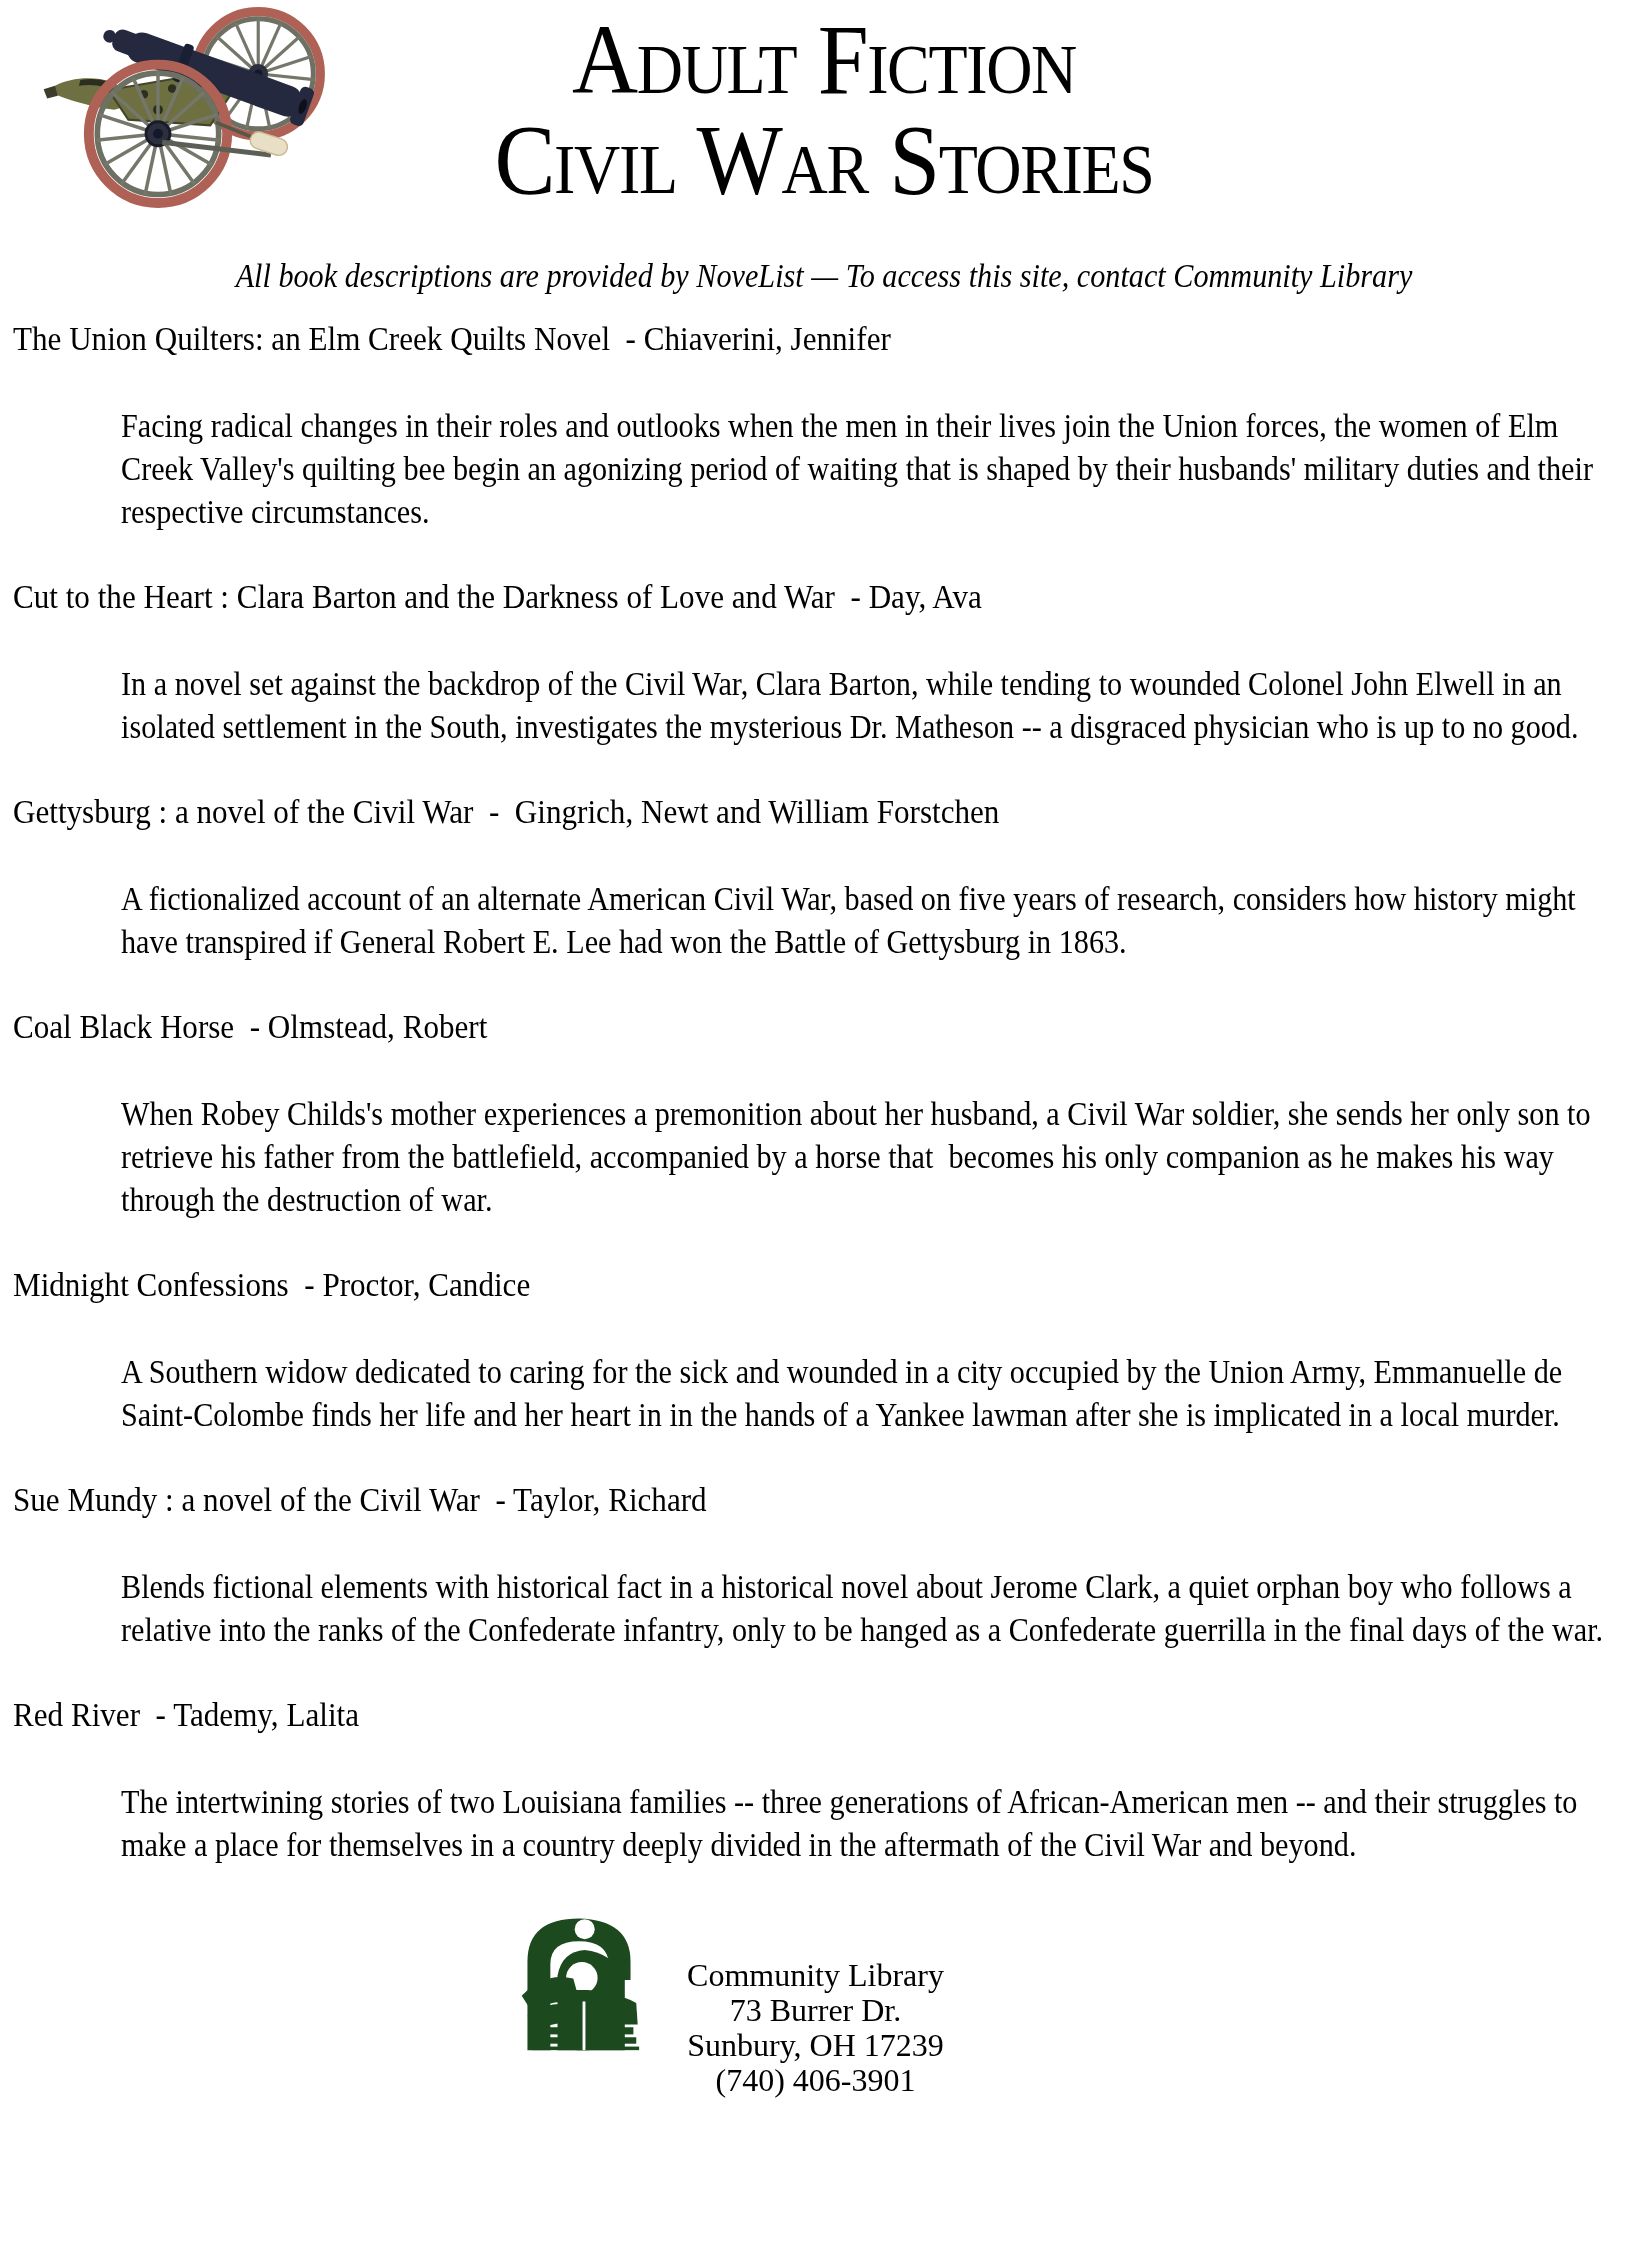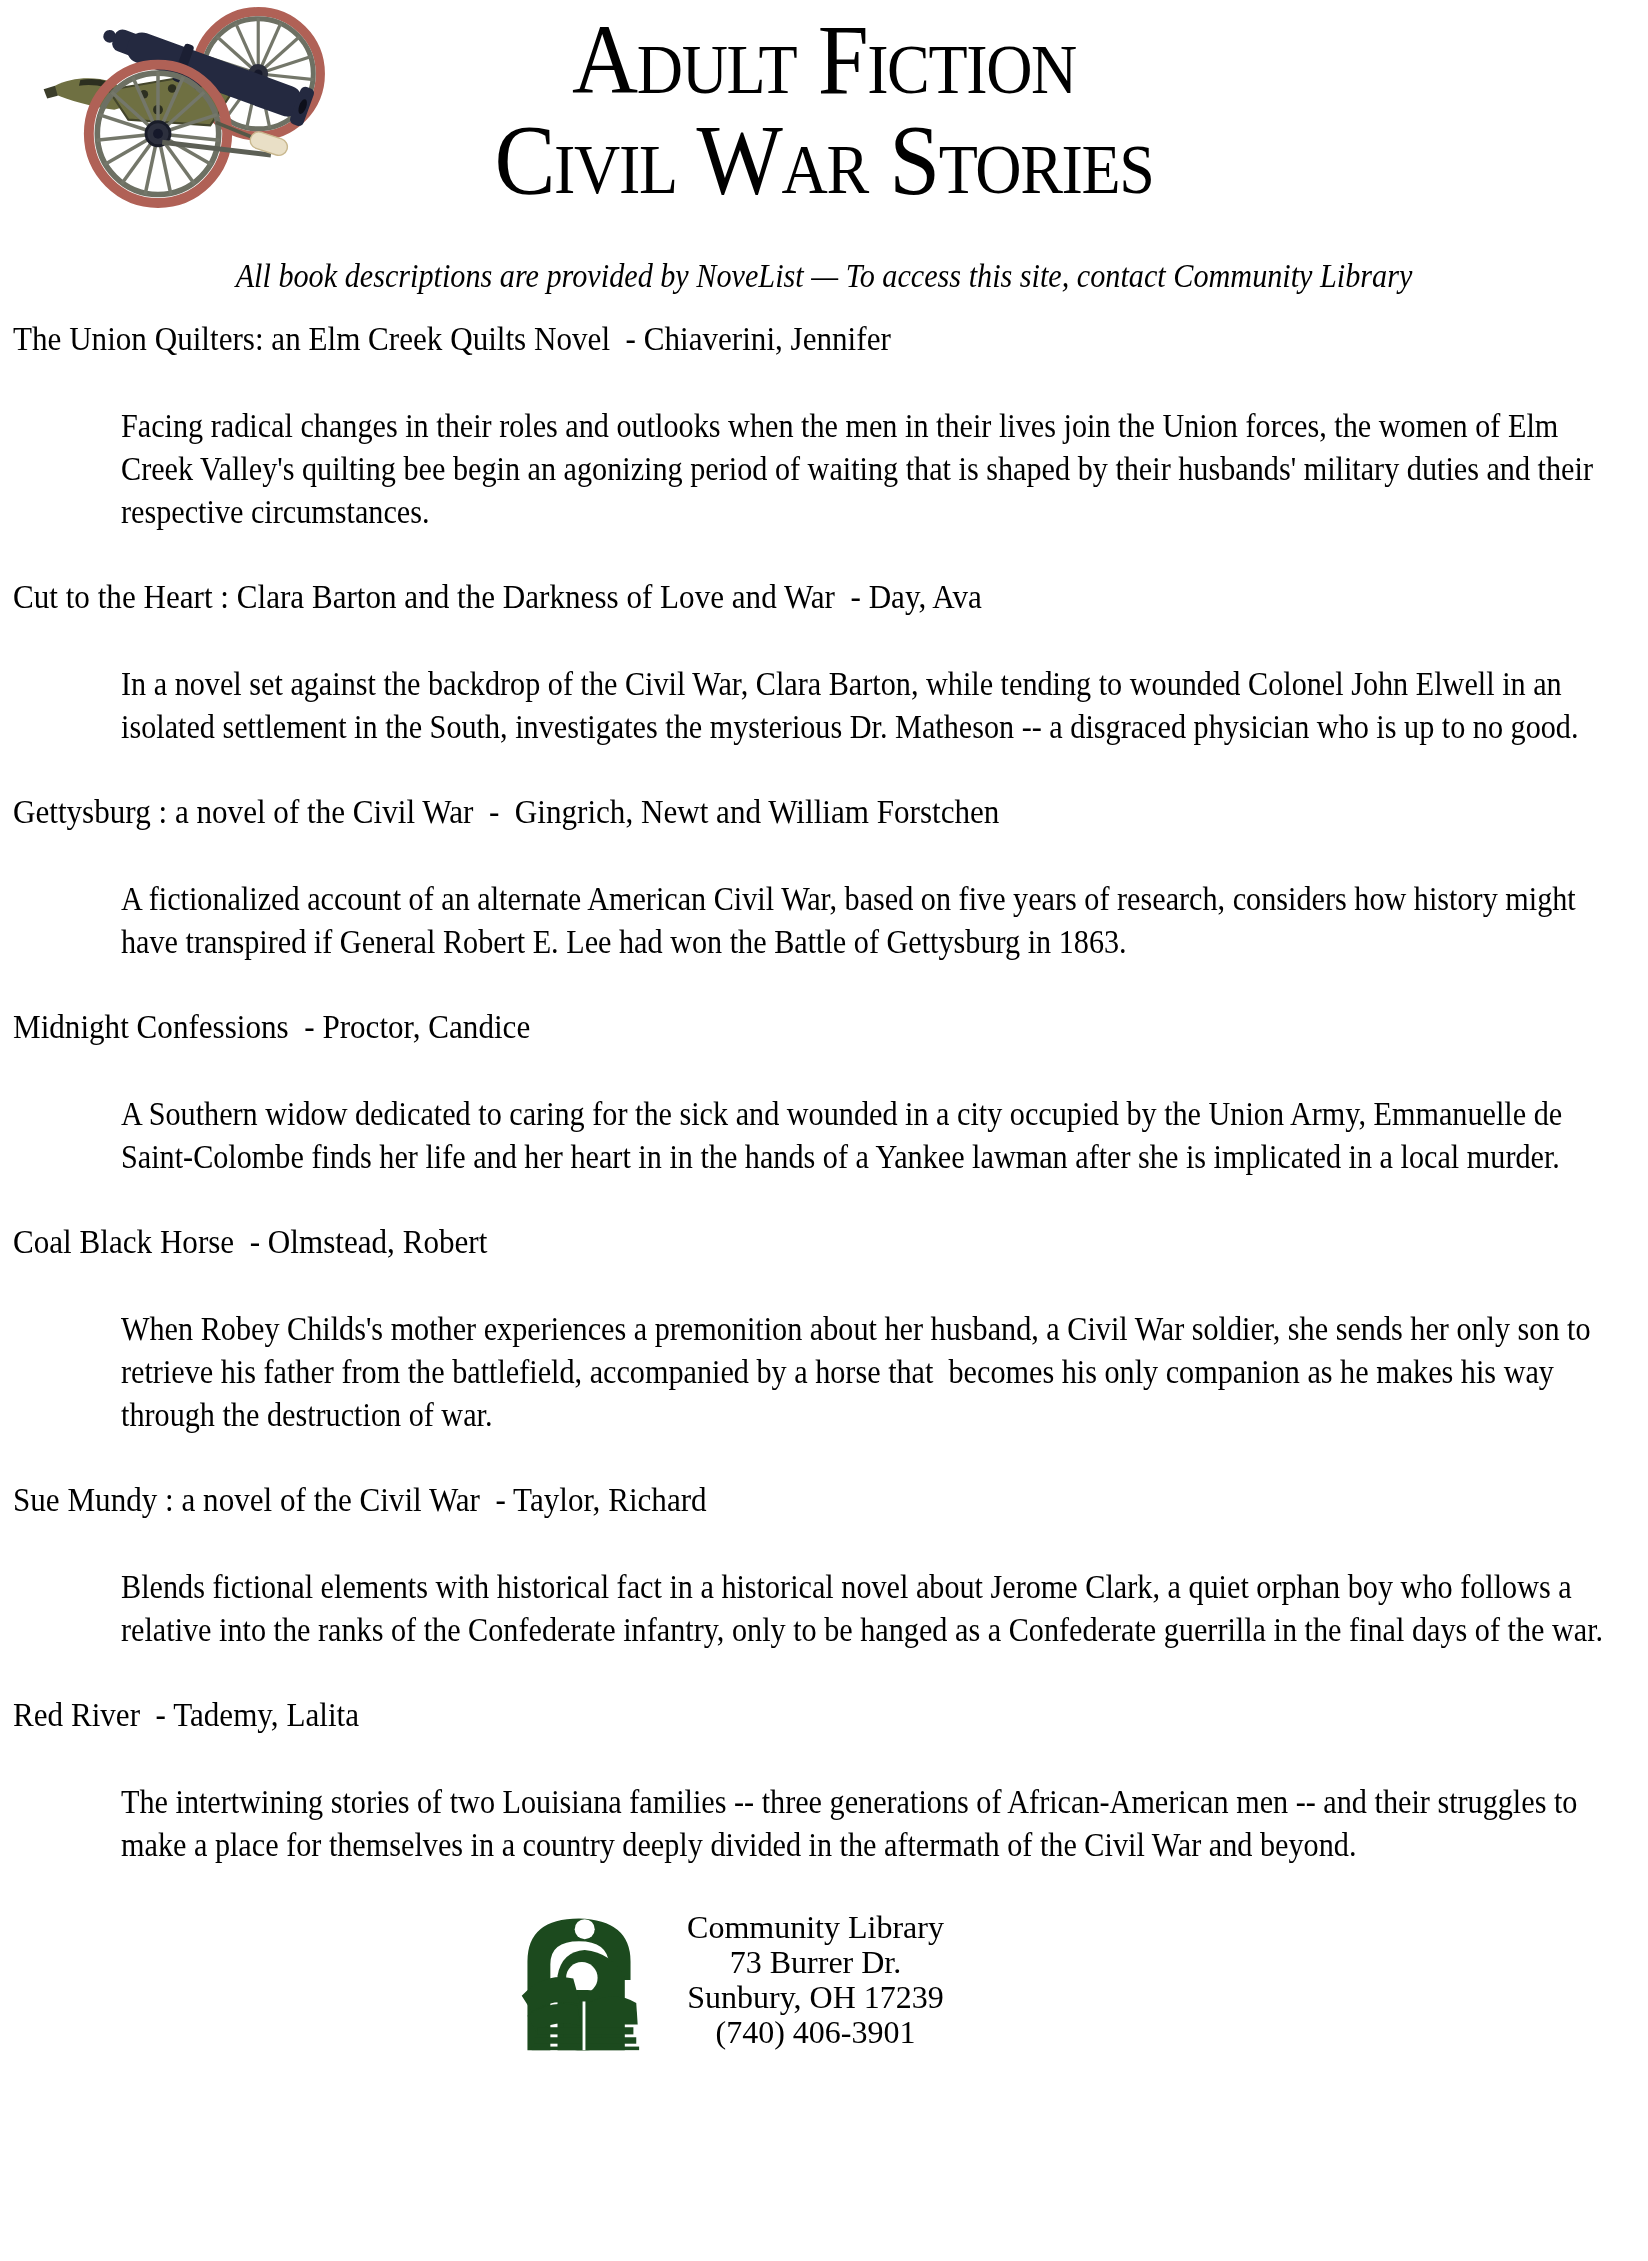--- a/index.html
+++ b/index.html
@@ -23,21 +23,21 @@
   .book-list { margin-top: 22px; }
   .entry-title { font-weight: normal; font-size: 34px; line-height: 43px; margin: 0 0 45px 13.2px;
                  white-space: pre-wrap; transform: scaleX(0.915); transform-origin: 0 0; }
   .entry-desc { font-size: 33px; line-height: 43px; margin: 0 0 41px 121px; width: 1650px;
                 white-space: pre-wrap; transform: scaleX(0.915); transform-origin: 0 0; }
 
   
   .footer { margin-top: 41px; display: flex; justify-content: center; align-items: flex-start;
             gap: 35px; transform: translateX(-94px); }
   .logo { width: 136px; height: 144px; flex: 0 0 auto; }
-  .footer-text { text-align: center; font-size: 32px; line-height: 35px; padding-top: 1.5px; }
+  .footer-text { text-align: center; font-size: 32px; line-height: 35px; padding-top: 1.5px; margin-top: 48px; }
 </style>
 </head>
 <body>
 
 <div class="page">
 
   <header class="header">
     <div class="cannon">
       <svg viewBox="0 0 408 295" width="288" height="210">
         <defs>
@@ -134,26 +134,26 @@
     </section>
     <section class="entry">
       <h2 class="entry-title">Cut to the Heart : Clara Barton and the Darkness of Love and War  - Day, Ava</h2>
       <p class="entry-desc">In a novel set against the backdrop of the Civil War, Clara Barton, while tending to wounded Colonel John Elwell in an isolated settlement in the South, investigates the mysterious Dr. Matheson -- a disgraced physician who is up to no good.</p>
     </section>
     <section class="entry">
       <h2 class="entry-title">Gettysburg : a novel of the Civil War  -  Gingrich, Newt and William Forstchen</h2>
       <p class="entry-desc">A fictionalized account of an alternate American Civil War, based on five years of research, considers how history might have transpired if General Robert E. Lee had won the Battle of Gettysburg in 1863.</p>
     </section>
     <section class="entry">
+      <h2 class="entry-title">Coal Black Horse  - Olmstead, Robert</h2>
+      <p class="entry-desc">When Robey Childs's mother experiences a premonition about her husband, a Civil War soldier, she sends her only son to retrieve his father from the battlefield, accompanied by a horse that  becomes his only companion as he makes his way through the destruction of war.</p>
+    </section>
+    <section class="entry">
       <h2 class="entry-title">Midnight Confessions  - Proctor, Candice</h2>
       <p class="entry-desc">A Southern widow dedicated to caring for the sick and wounded in a city occupied by the Union Army, Emmanuelle de Saint-Colombe finds her life and her heart in in the hands of a Yankee lawman after she is implicated in a local murder.</p>
-    </section>
-    <section class="entry">
-      <h2 class="entry-title">Coal Black Horse  - Olmstead, Robert</h2>
-      <p class="entry-desc">When Robey Childs's mother experiences a premonition about her husband, a Civil War soldier, she sends her only son to retrieve his father from the battlefield, accompanied by a horse that  becomes his only companion as he makes his way through the destruction of war.</p>
     </section>
     <section class="entry">
       <h2 class="entry-title">Sue Mundy : a novel of the Civil War  - Taylor, Richard</h2>
       <p class="entry-desc">Blends fictional elements with historical fact in a historical novel about Jerome Clark, a quiet orphan boy who follows a relative into the ranks of the Confederate infantry, only to be hanged as a Confederate guerrilla in the final days of the war.</p>
     </section>
     <section class="entry">
       <h2 class="entry-title">Red River  - Tademy, Lalita</h2>
       <p class="entry-desc">The intertwining stories of two Louisiana families -- three generations of African-American men -- and their struggles to make a place for themselves in a country deeply divided in the aftermath of the Civil War and beyond.</p>
     </section>
   </main>

